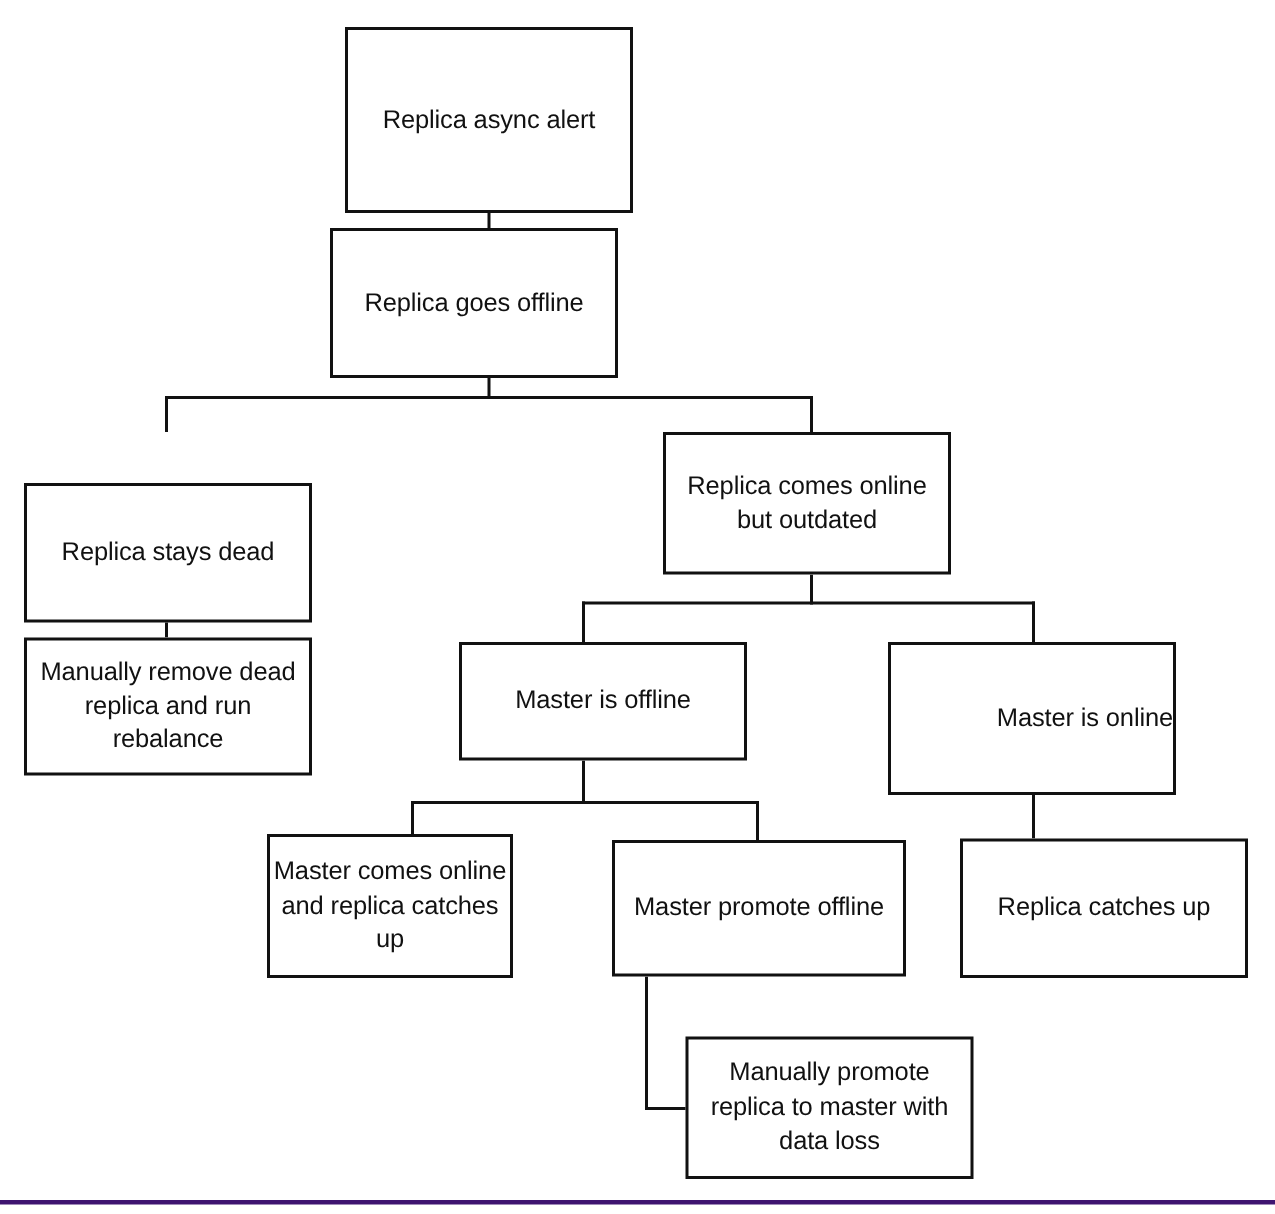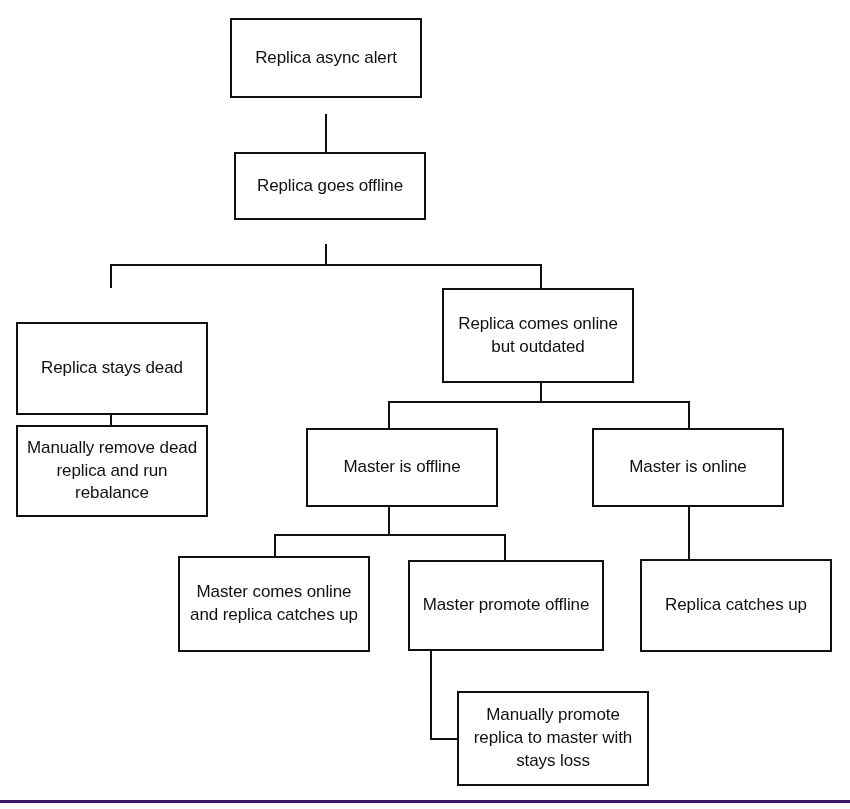--- a/index.html
+++ b/index.html
@@ -77,25 +77,25 @@
   <div class="edge edge-v" style="left:388px; top:507px; height:28px;"></div>
   <div class="edge edge-h" style="left:274px; top:534px; width:232px;"></div>
   <div class="edge edge-v" style="left:274px; top:534px; height:22px;"></div>
   <div class="edge edge-v" style="left:504px; top:534px; height:26px;"></div>
 
   <div class="edge edge-v" style="left:688px; top:507px; height:52px;"></div>
 
   <div class="edge edge-v" style="left:430px; top:651px; height:89px;"></div>
   <div class="edge edge-h" style="left:430px; top:738px; width:29px;"></div>
 
-  <div class="node" style="left:230px; top:18px; width:192px; height:80px;">
+  <div class="node" style="left:230px; top:18px; width:192px; height:124px;">
     <span class="node-label">Replica async alert</span>
   </div>
 
-  <div class="node" style="left:234px; top:152px; width:192px; height:68px;">
+  <div class="node" style="left:220px; top:152px; width:192px; height:100px;">
     <span class="node-label">Replica goes offline</span>
   </div>
 
   <div class="node" style="left:16px; top:288px; width:192px; height:93px;margin-top:34px;">
     <span class="node-label">Replica stays dead</span>
   </div>
 
   <div class="node" style="left:16px; top:425px; width:192px; height:92px;">
     <span class="node-label overflow">Manually remove dead
 replica and run
@@ -104,38 +104,38 @@
 
   <div class="node" style="left:442px; top:288px; width:192px; height:95px;">
     <span class="node-label">Replica comes online
 but outdated</span>
   </div>
 
   <div class="node" style="left:294px; top:428px; width:192px; height:79px;margin-left:12px;">
     <span class="node-label">Master is offline</span>
   </div>
 
-  <div class="node" style="left:592px; top:428px; width:192px; height:79px;">
+  <div class="node" style="left:592px; top:428px; width:192px; height:102px;justify-content:flex-end;">
     <span class="node-label">Master is online</span>
   </div>
 
-  <div class="node" style="left:178px; top:556px; width:192px; height:96px;justify-content:center;">
+  <div class="node" style="left:178px; top:556px; width:164px; height:96px;justify-content:center;">
     <span class="node-label">Master comes online
 and replica catches up</span>
   </div>
 
   <div class="node" style="left:408px; top:560px; width:196px; height:91px;">
     <span class="node-label overflow">Master promote offline</span>
   </div>
 
   <div class="node" style="left:640px; top:559px; width:192px; height:93px;">
     <span class="node-label">Replica catches up</span>
   </div>
 
   <div class="node" style="left:457px; top:691px; width:192px; height:95px;">
     <span class="node-label">Manually promote
 replica to master with
-stays loss</span>
+data loss</span>
   </div>
 
   <div id="footer-rule" style="top: 800px; background: rgb(63, 20, 112);"></div>
 
 </div>
 
 </body></html>

